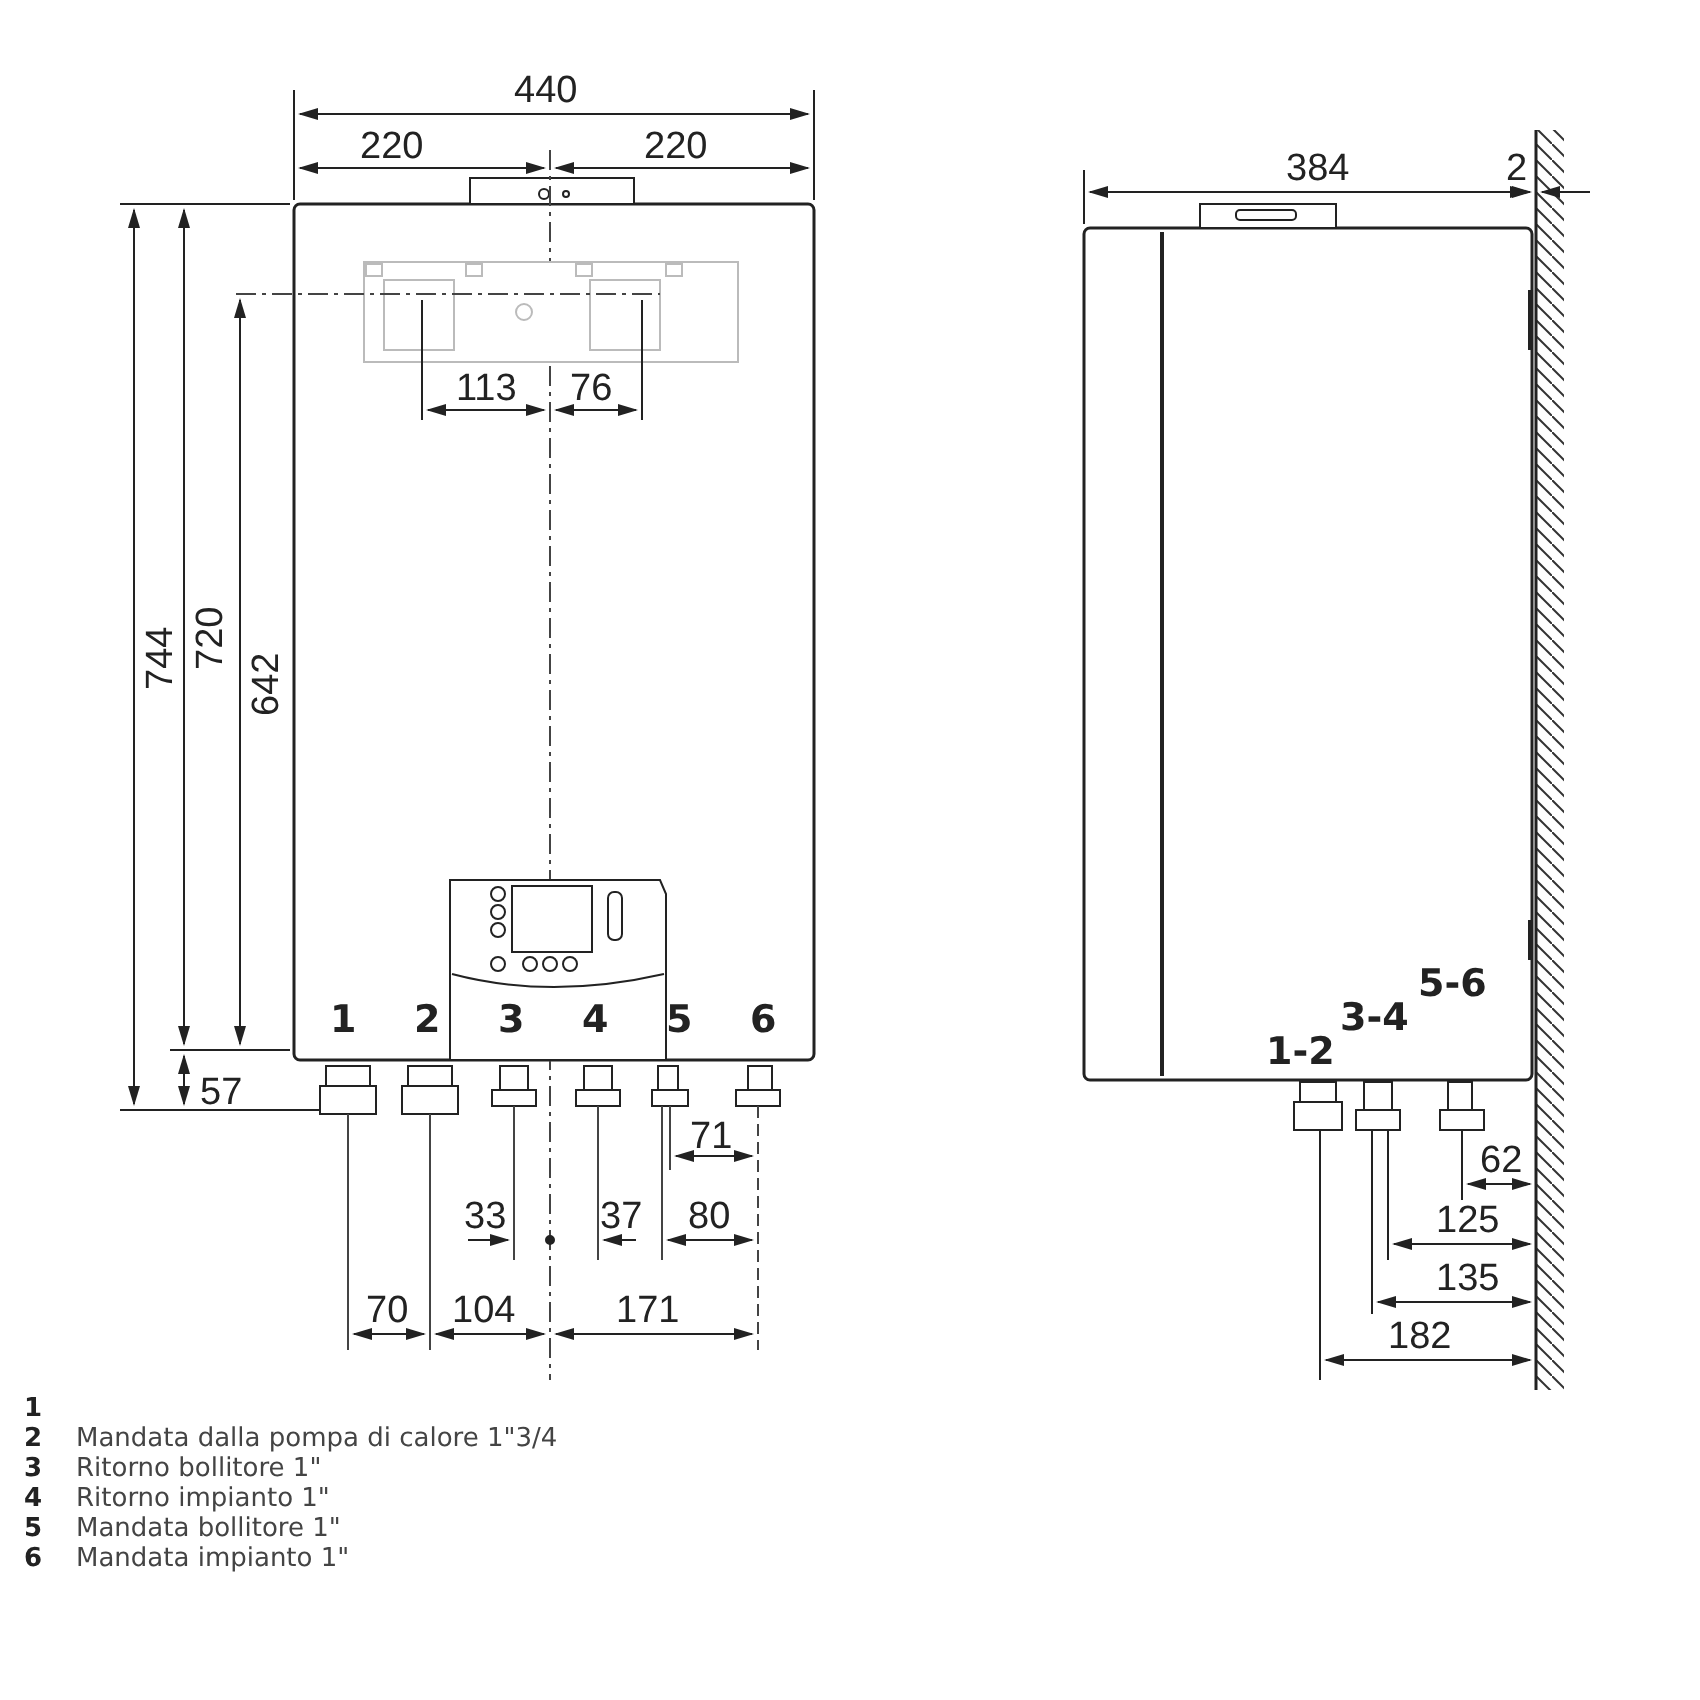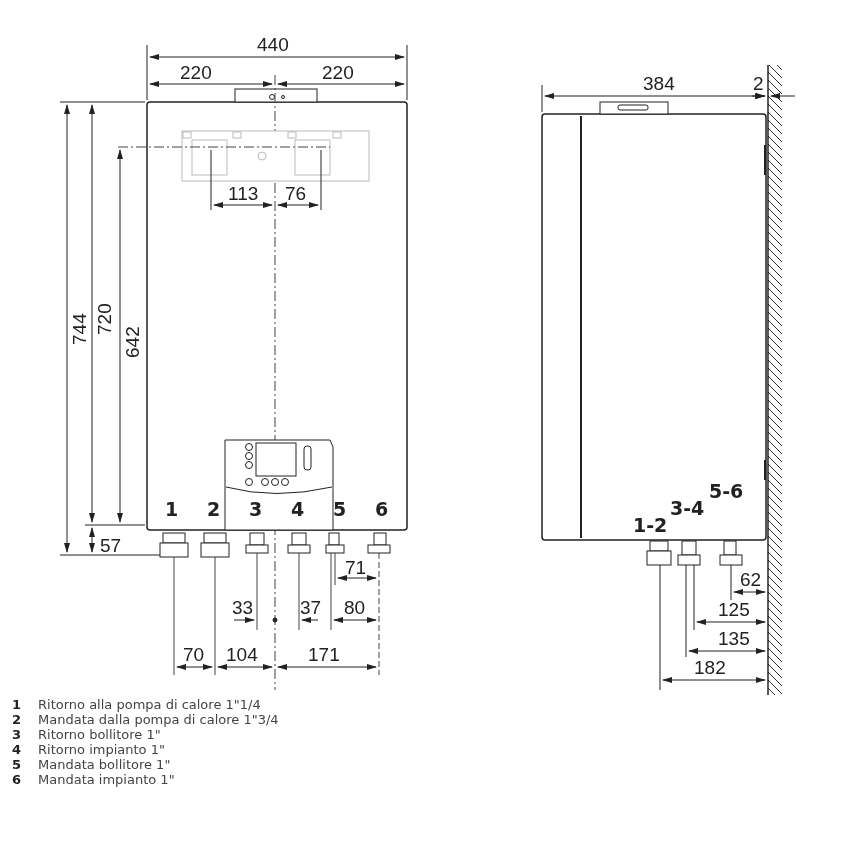--- a/index.html
+++ b/index.html
@@ -191,21 +191,20 @@
     <text class="dim" x="740" y="586">62</text>
     <text class="dim" x="718" y="616">125</text>
     <text class="dim" x="718" y="645">135</text>
     <text class="dim" x="694" y="674">182</text>
   </g>
 </svg>
 
 <div class="legend">
   <div class="legend-row">
       <span class="legend-num">1</span>
-      <span>Ritorno alla pompa di calore 1"1/4</span>
     </div>
   <div class="legend-row">
       <span class="legend-num">2</span>
       <span>Mandata dalla pompa di calore 1"3/4</span>
     </div>
   <div class="legend-row">
       <span class="legend-num">3</span>
       <span>Ritorno bollitore 1"</span>
     </div>
   <div class="legend-row">

